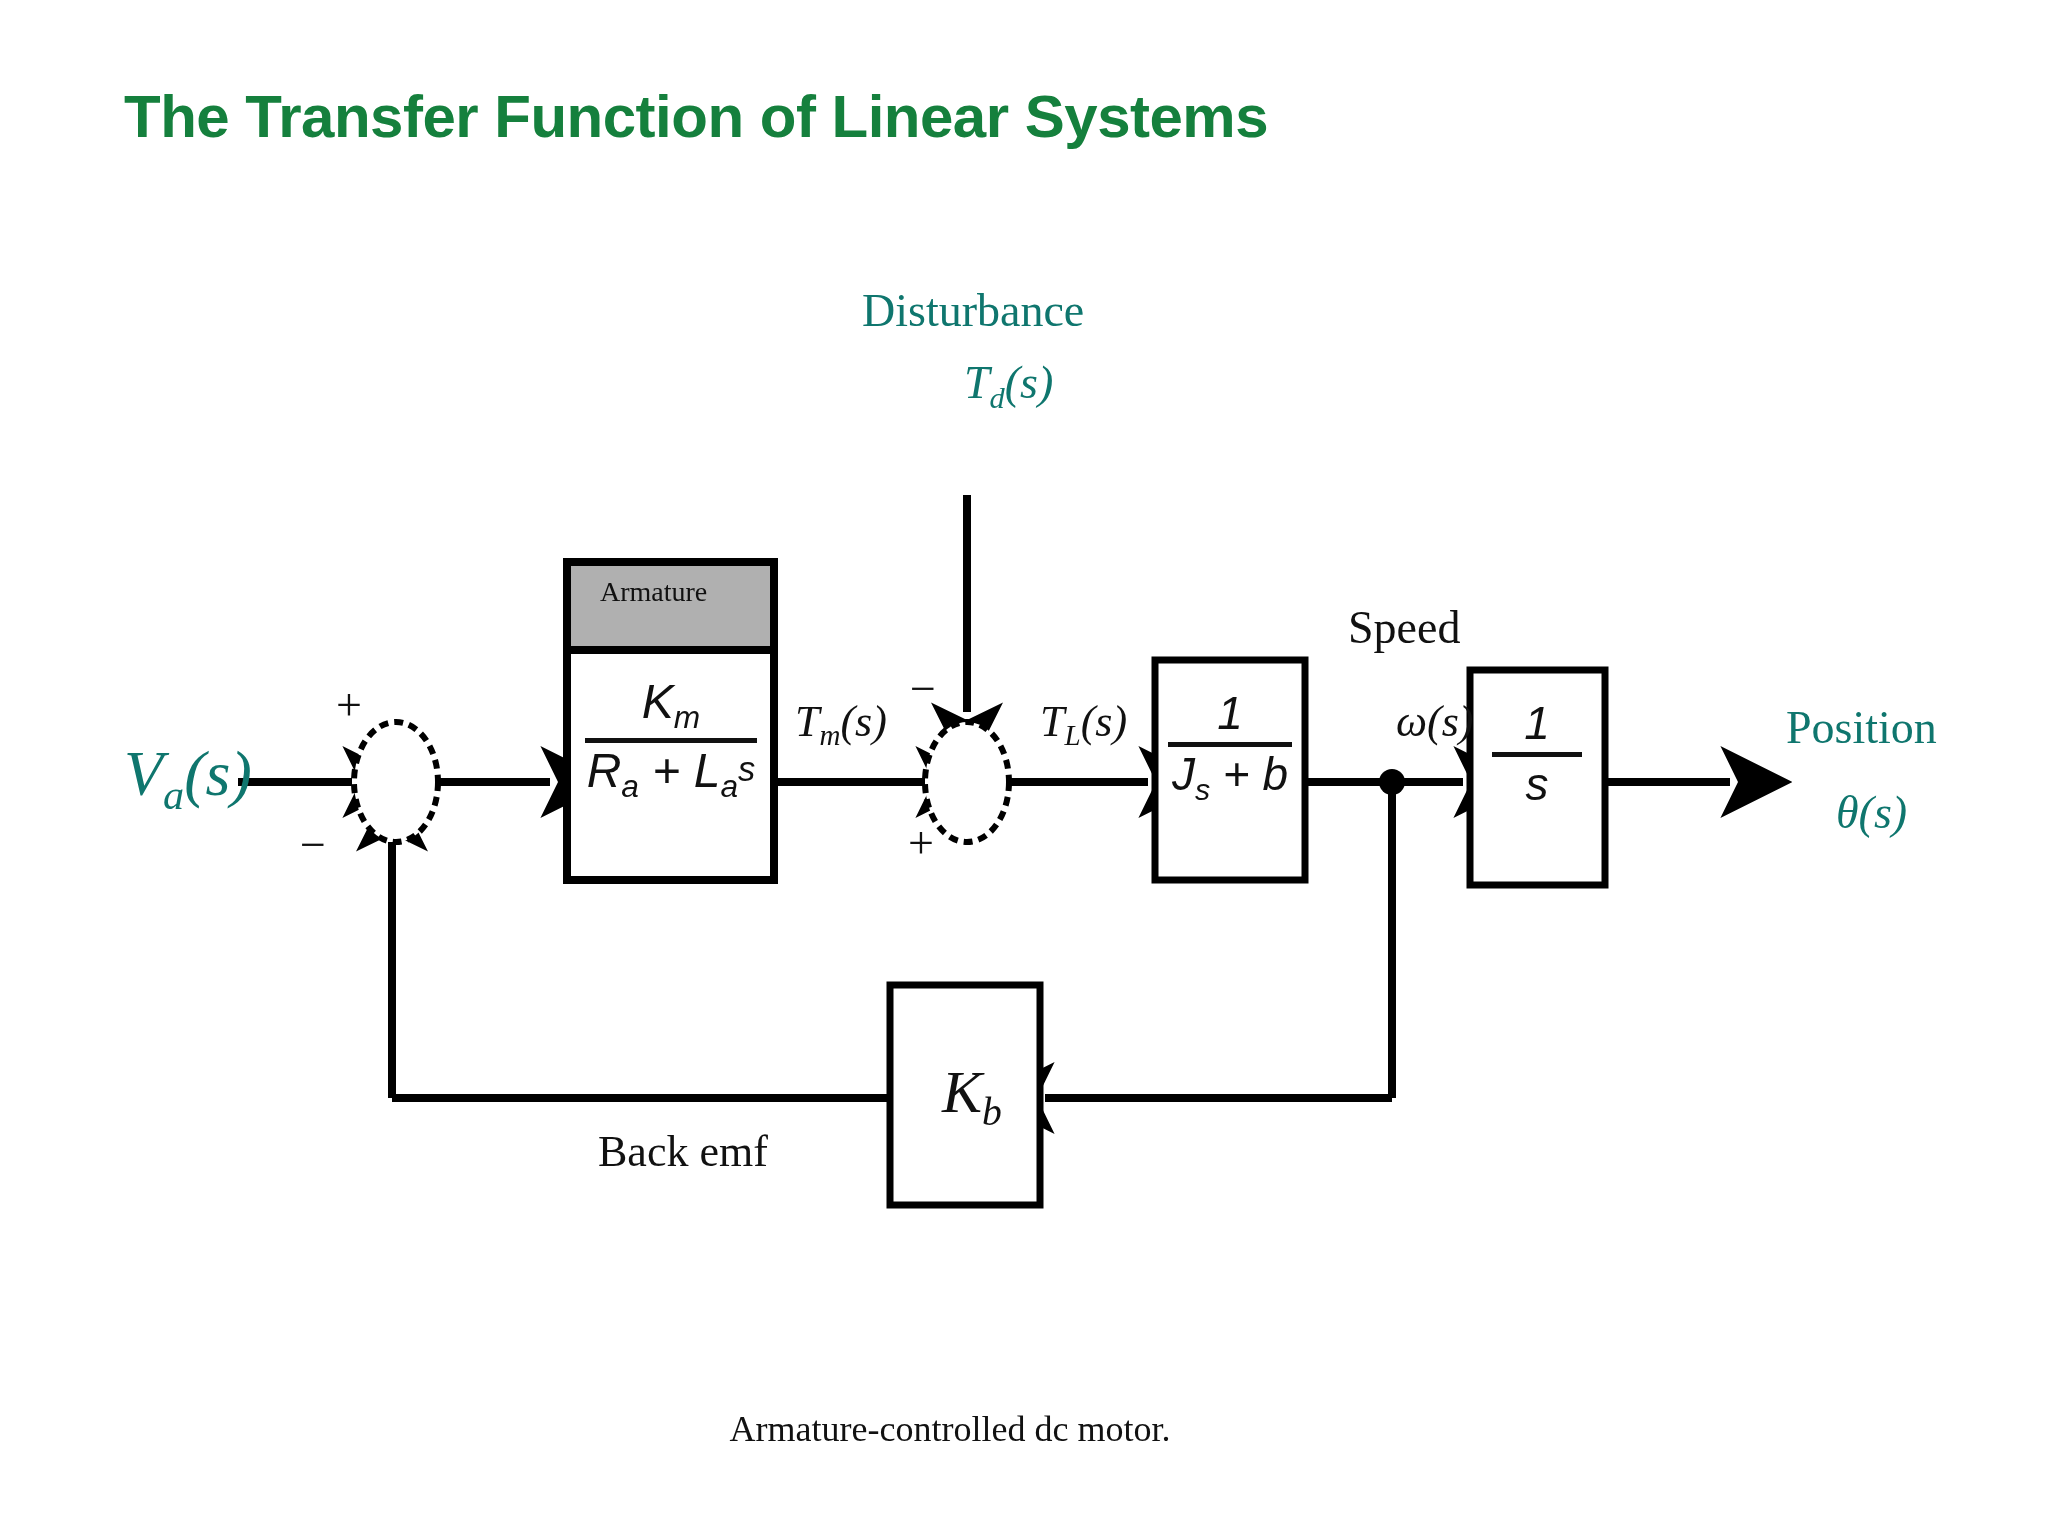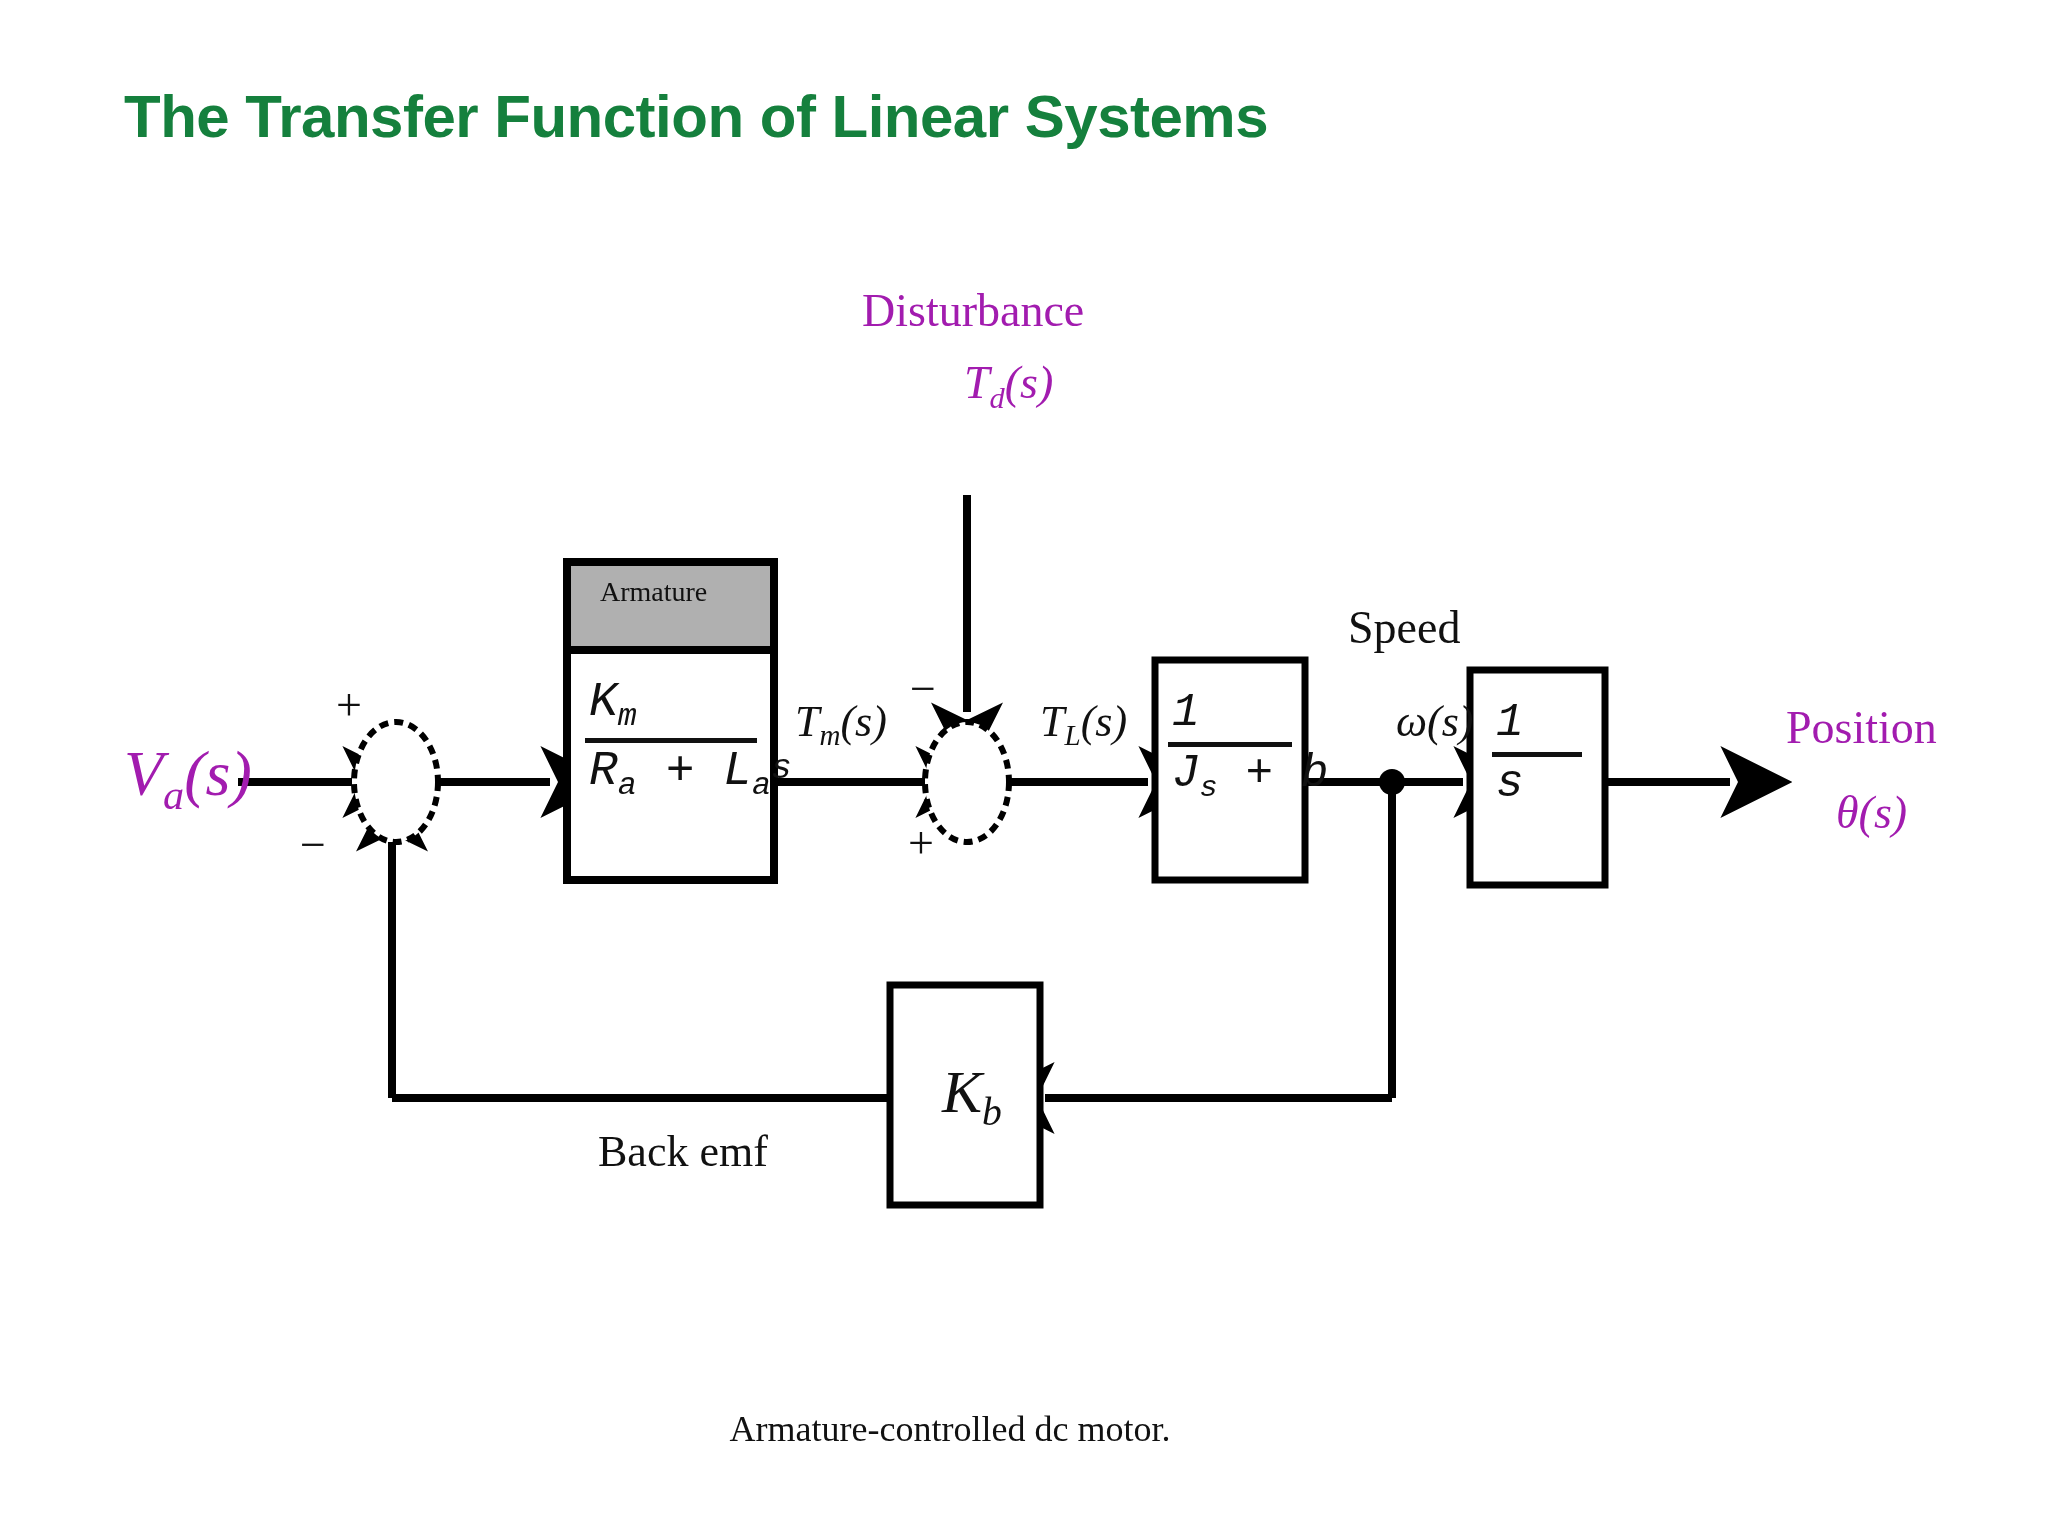--- a/index.html
+++ b/index.html
@@ -39,29 +39,30 @@
   #diagram svg { display: block; }
 
   
   .lbl {
     position: absolute;
     white-space: nowrap;
     font-family: "Liberation Serif", serif;
     color: #111111;
     line-height: 1;
   }
-  .lbl.cyan { color: #a21caf; }
+  .lbl.cyan { color: #0f766e; }
   .lbl.ital { font-style: italic; }
 
   
   .frac {
     position: absolute;
     display: flex;
     flex-direction: column;
-    font-family: Liberation Mono, monospace;
+    align-items: center;
+    font-family: Liberation Sans, sans-serif;
     font-style: italic;
     color: #111111;
     line-height: 1.02;
   }
   .frac .num,
   .frac .den { padding: 0 4px; white-space: nowrap; }
   .frac .bar {
     height: 5px;
     background: #111111;
     width: 100%;

